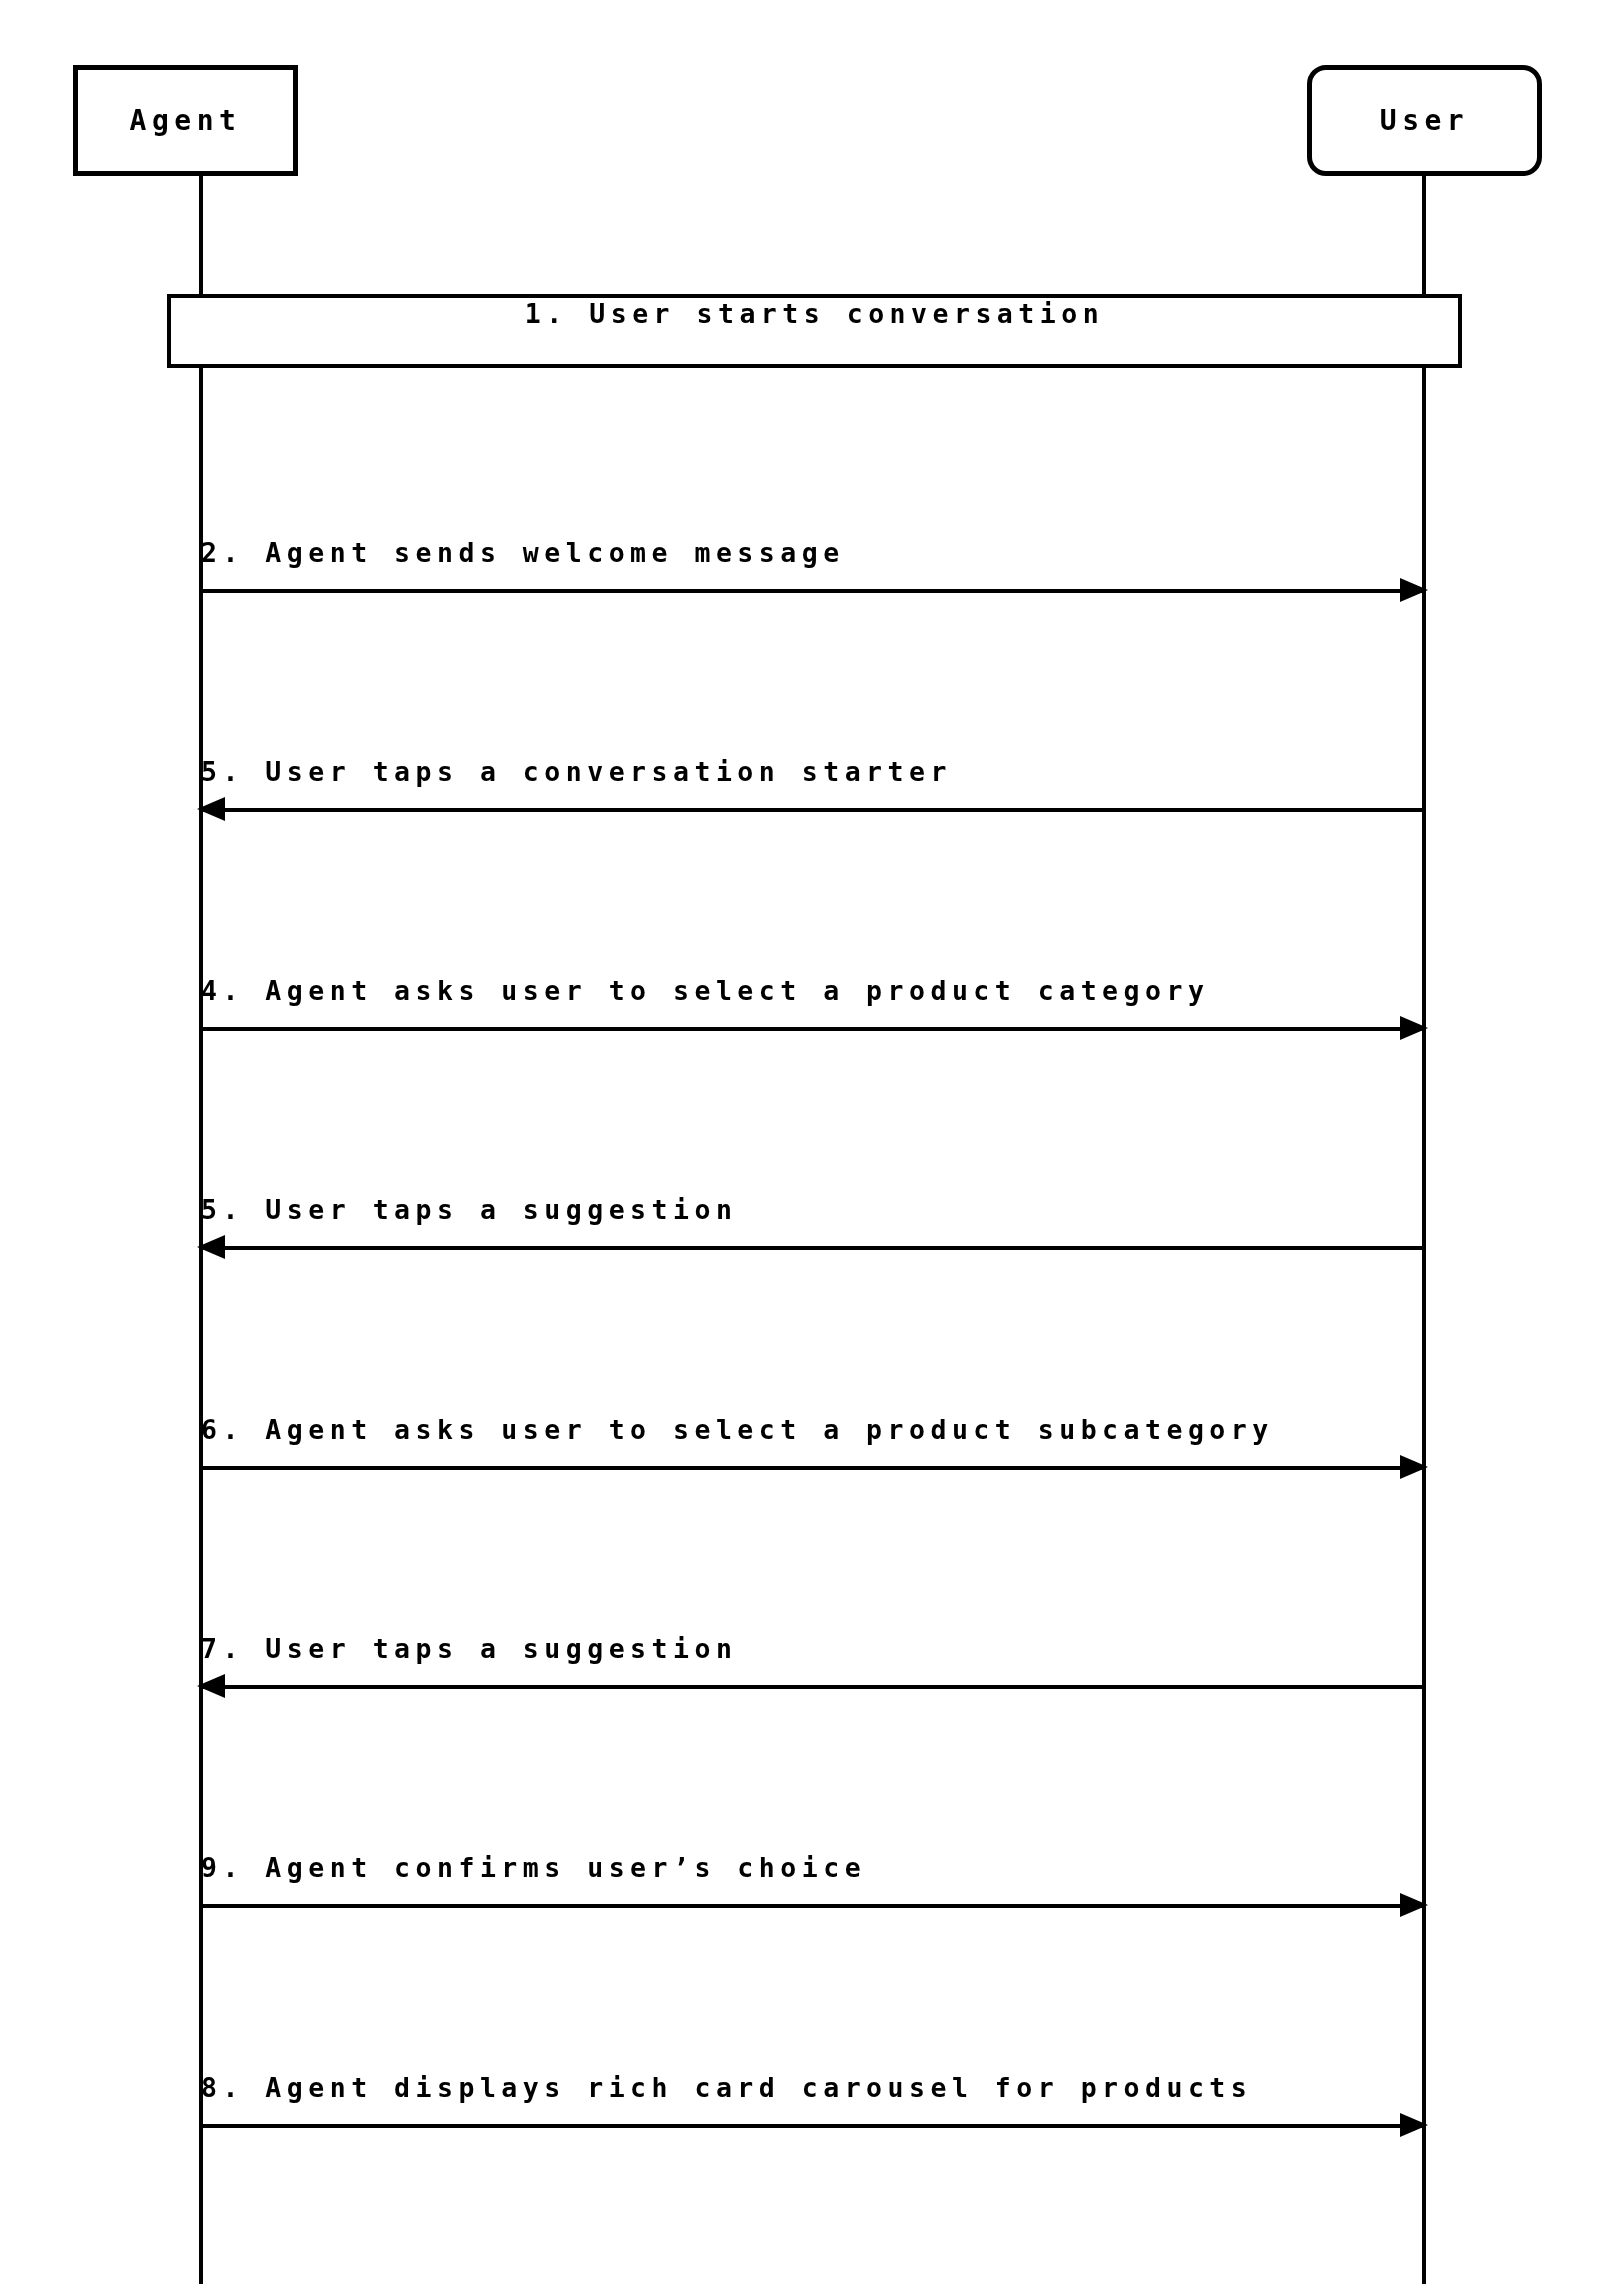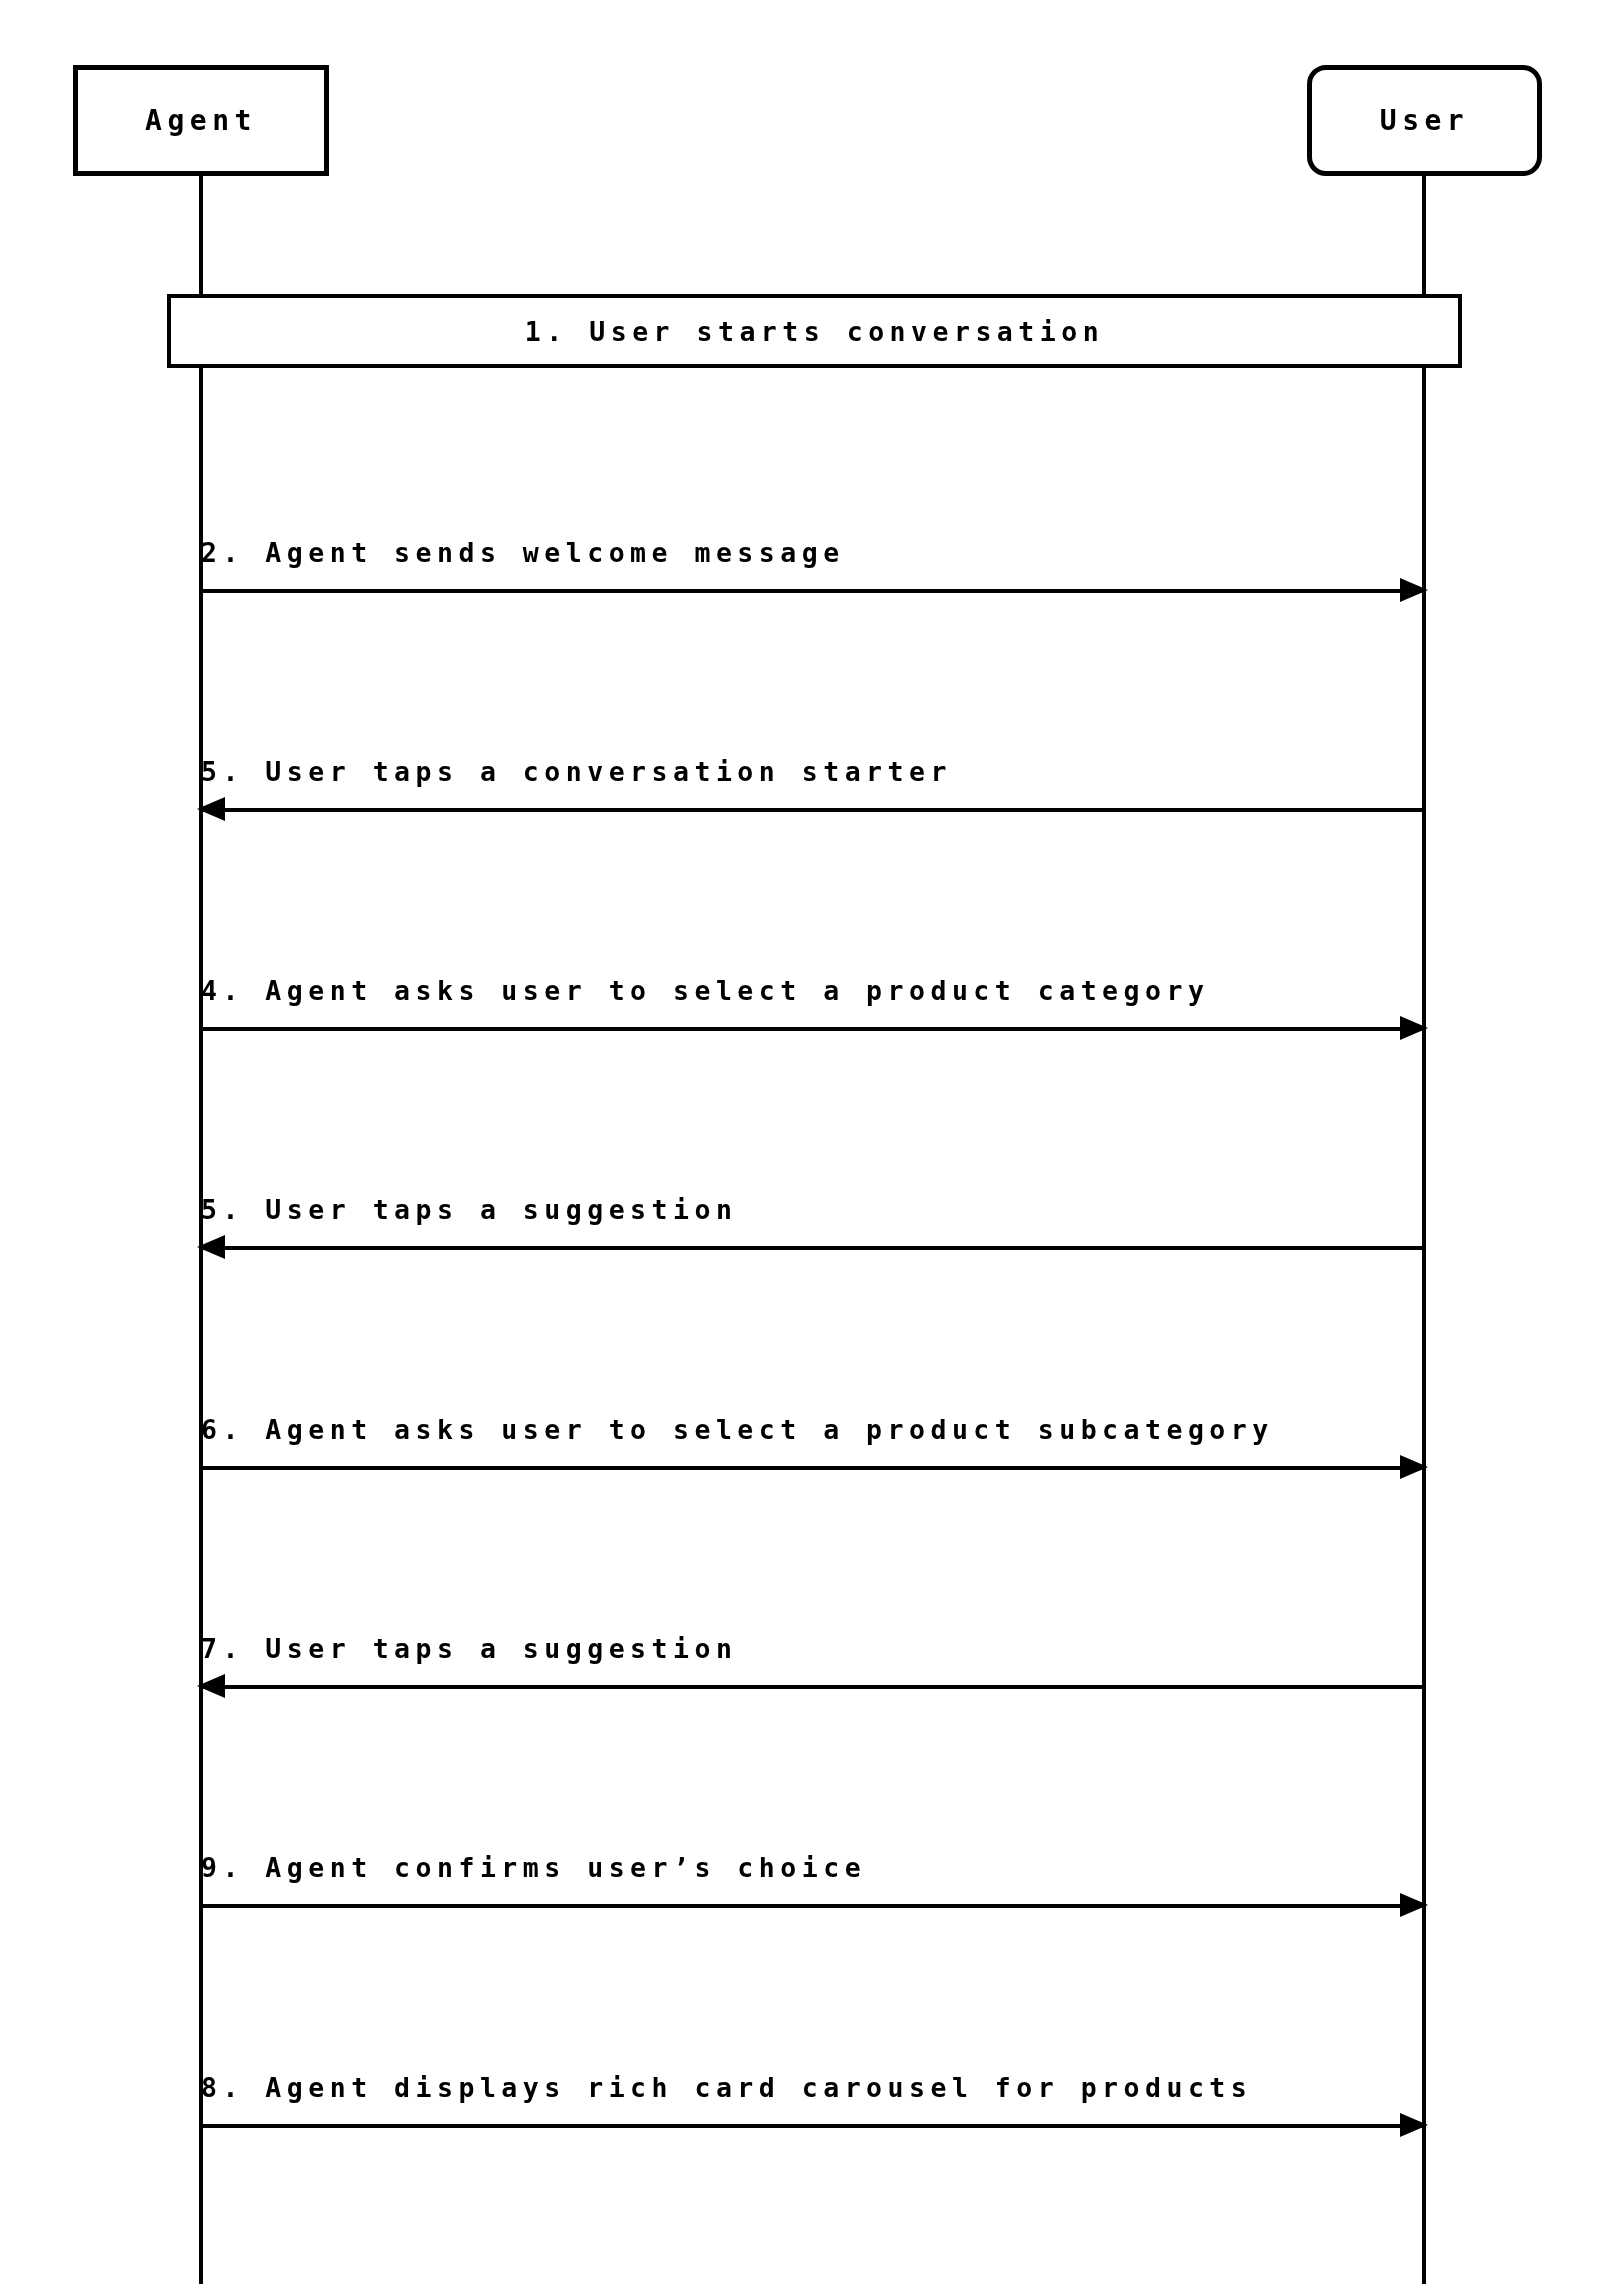--- a/index.html
+++ b/index.html
@@ -9,27 +9,27 @@
     overflow:hidden;
   }
   .lifeline { position:absolute; top:176px; width:4.1px; height:3026px; background:#000; z-index:0; }
   .lifeline-left  { left:199px; }
   .lifeline-right { left:1422px; }
   .actor {
     position:absolute; height:111px; border:5.5px solid #000; background:#fff;
     box-sizing:border-box; display:flex; align-items:center; justify-content:center;
     font-size:28px; font-weight:bold; letter-spacing:5.5px; z-index:2;
   }
-  .actor-agent { left:73px;  width:256px; }
+  .actor-agent { left:73px;  width:225px; }
   .actor-user  { left:1307px; width:235px;border-radius:19px; }
   .actor-top    { top:65px; }
   .banner {
     position:absolute; left:167px; top:294px; width:1295px; height:74px;
     border:4.1px solid #000; background:#fff; box-sizing:border-box;
-    display:flex; align-items:center; justify-content:center;
+    display:flex; justify-content:center;
     font-size:26.5px; font-weight:bold; letter-spacing:5.5px; z-index:2;
   }
   .msg { position:absolute; left:201px; width:1223px; height:0; z-index:1; }
   .msg-label {
     position:absolute; bottom:19px; left:0; width:100%; text-align:left;
     font-size:26.5px; font-weight:bold; letter-spacing:5.5px; line-height:1.38;
     white-space:pre-line;
   }
   .msg-line { position:absolute; top:-1.8px; left:0; right:0; height:4.1px; background:#000; }
   .msg-head {

